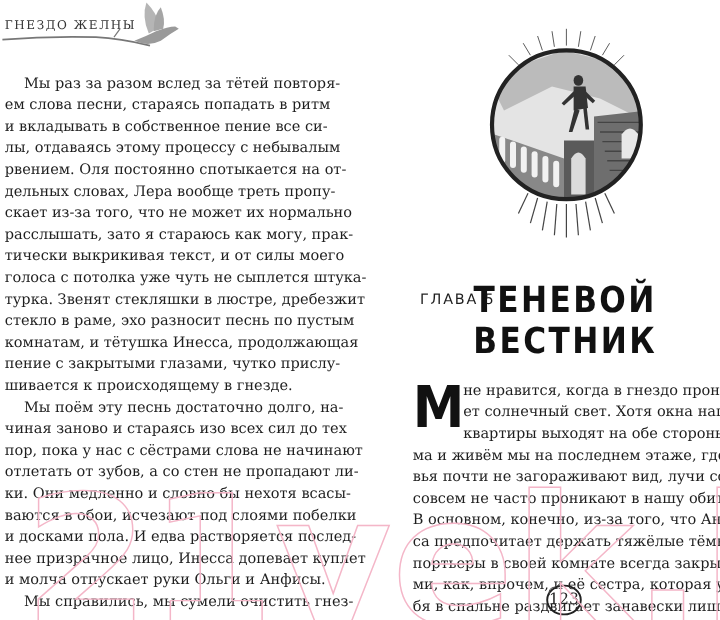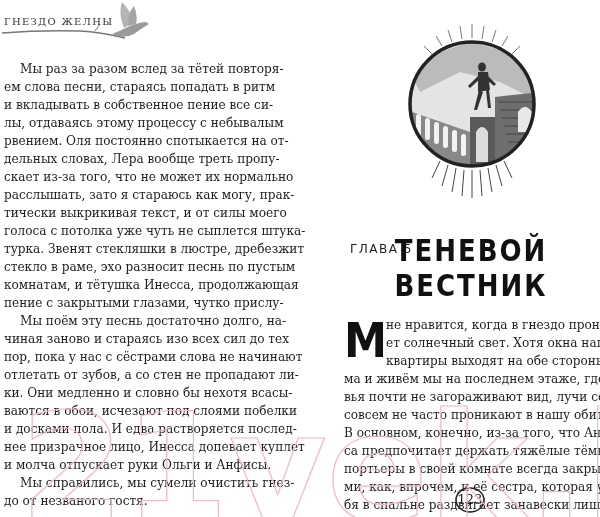--- a/index.html
+++ b/index.html
@@ -84,20 +84,21 @@
     <span class="line">рвением. Оля постоянно спотыкается на от-</span>
     <span class="line">дельных словах, Лера вообще треть пропу-</span>
     <span class="line">скает из-за того, что не может их нормально</span>
     <span class="line">расслышать, зато я стараюсь как могу, прак-</span>
     <span class="line">тически выкрикивая текст, и от силы моего</span>
     <span class="line">голоса с потолка уже чуть не сыплется штука-</span>
     <span class="line">турка. Звенят стекляшки в люстре, дребезжит</span>
     <span class="line">стекло в раме, эхо разносит песнь по пустым</span>
     <span class="line">комнатам, и тётушка Инесса, продолжающая</span>
     <span class="line">пение с закрытыми глазами, чутко прислу-</span>
+    <span class="line last">шивается к происходящему в гнезде.</span>
     <span class="line" style="padding-left:16px">Мы поём эту песнь достаточно долго, на-</span>
     <span class="line">чиная заново и стараясь изо всех сил до тех</span>
     <span class="line">пор, пока у нас с сёстрами слова не начинают</span>
     <span class="line">отлетать от зубов, а со стен не пропадают ли-</span>
     <span class="line">ки. Они медленно и словно бы нехотя всасы-</span>
     <span class="line">ваются в обои, исчезают под слоями побелки</span>
     <span class="line">и досками пола. И едва растворяется послед-</span>
     <span class="line">нее призрачное лицо, Инесса допевает куплет</span>
     <span class="line last">и молча отпускает руки Ольги и Анфисы.</span>
     <span class="line" style="padding-left:16px">Мы справились, мы сумели очистить гнез-</span>

